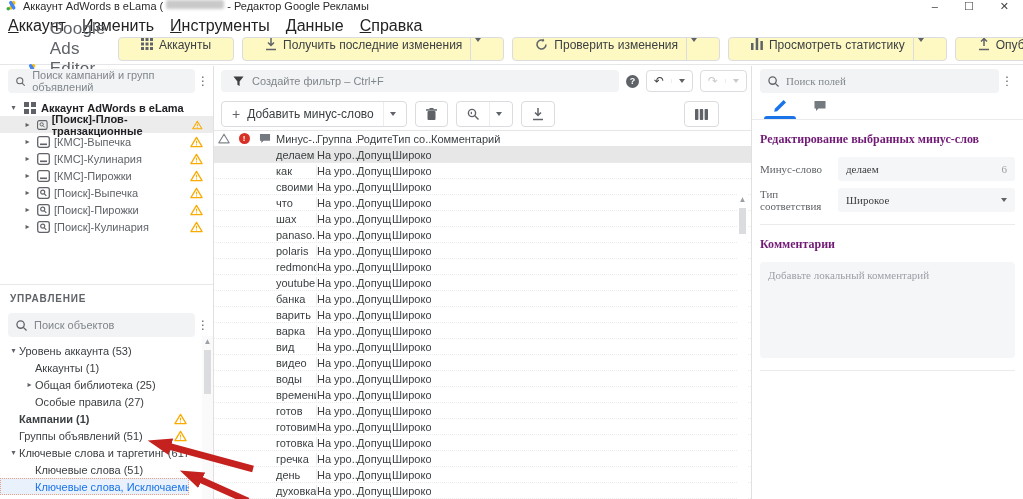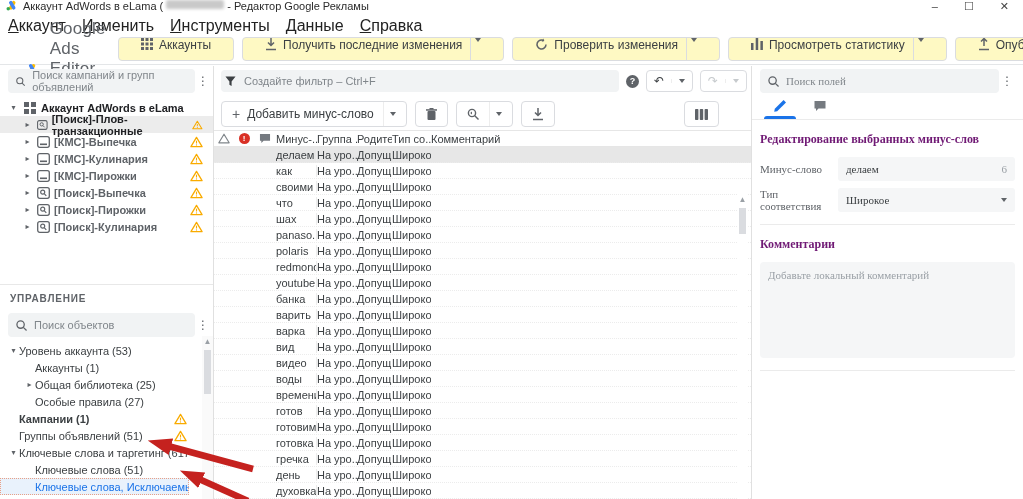--- a/index.html
+++ b/index.html
@@ -36,21 +36,21 @@
   .center-panel{ width:538px; flex:none; border-right:1px solid #e0e0e0; position:relative; background:#fff; }
   .right-panel { flex:1; position:relative; padding:0 6px;font-family:Liberation Serif, serif; }
 
   .searchbox-row { display:flex; align-items:center; margin:3px 2px 0 8px; }
   .searchbox { flex:1; height:24px; background:#f1f3f4; border-radius:4px; display:flex; align-items:center; gap:7px; padding:0 8px; font-size:11px; color:#80868b; cursor:text; }
   .kebab { width:16px; text-align:center; font-size:12px; color:#5f6368; cursor:pointer; }
 
   
   .account-row { display:flex; align-items:center; gap:5px; height:17px; margin-top:6px; padding-left:8px; font-size:11px; font-weight:700; color:#202124; cursor:pointer; }
   .exp { width:11px; font-size:8px; color:#5f6368; text-align:center; flex:none; }
-  .camp-row { display:flex; align-items:center; gap:4px; height:17px; padding-left:22px; font-size:11px; color:#5f6368; cursor:pointer;font-weight:bold; }
+  .camp-row { display:flex; align-items:center; gap:4px; height:17px; padding-left:22px; font-size:11px; color:#5f6368; cursor:pointer; }
   .camp-row.selected { background:#ececec; color:#202124; font-weight:700; }
   .camp-row .exp::before { content:"\25B8"; }
   .camp-row .warn { margin-left:auto; margin-right:10px; }
 
   .mgmt-divider { border-top:1px solid #e8e8e8; margin-top:49px; }
   .mgmt-title { font-size:10px; font-weight:700; letter-spacing:.8px; color:#5f6368; padding:8px 0 6px 10px; }
   .mgmt-tree { margin-top:5px; }
   .mgmt-row { display:flex; align-items:center; height:17px; padding-left:8px; font-size:11px; color:#3c4043; cursor:pointer; margin-right:24px; white-space:nowrap; overflow:hidden; }
   .mgmt-row .exp { flex:none; }
   .mgmt-row[data-expand="open"]   .exp::before { content:"\25BE"; }
@@ -64,21 +64,21 @@
   .vscroll { position:absolute; width:11px; background:#fafafa; }
   .vscroll .arr { height:12px; text-align:center; font-size:8px; color:#9aa0a6; line-height:12px; cursor:pointer; }
   .vscroll .thumb { position:absolute; left:2px; right:2px; background:#dadce0; border-radius:0; cursor:pointer; }
   .left-scroll { right:0; top:270px; bottom:0; }
   .left-scroll .thumb { top:14px; height:44px; }
   .table-scroll { right:3px; top:64px; bottom:0; background:#fff; }
   .table-scroll .thumb { top:14px; height:26px; }
 
   
   .filter-row { display:flex; align-items:center; gap:7px; margin:3px 4px 0 7px; height:24px; }
-  .filterbox { flex:1; height:22px; background:#f1f3f4; border-radius:4px; display:flex; align-items:center; gap:8px; padding:0 4px; font-size:11px; color:#80868b; cursor:text; }
+  .filterbox { flex:1; height:22px; background:#f1f3f4; border-radius:4px; display:flex; align-items:center; gap:8px; padding:0 12px; font-size:11px; color:#80868b; cursor:text; }
   .helpdot { width:13px; height:13px; border-radius:50%; background:#5f6368; color:#fff; font-size:9px; font-weight:700; display:flex; align-items:center; justify-content:center; cursor:pointer; flex:none; }
   .mini-split { height:22px; display:flex; align-items:center; border:1px solid #dadce0; border-radius:4px; background:#fff; }
   .mini-split .half { padding:0 7px; font-size:12px; color:#3c4043; display:flex; align-items:center; cursor:pointer; }
   .mini-split .half + .half { border-left:1px solid #ededed; }
   .mini-split.disabled .half { color:#c6cacd; cursor:default; }
 
   .action-row { display:flex; align-items:center; gap:8px; margin:8px 4px 0 7px; height:26px; }
   .abtn { height:26px; display:flex; align-items:center; gap:7px; border:1px solid #dadce0; border-radius:4px; background:#fff; font-size:12px; color:#3c4043; padding:0 10px; white-space:nowrap; cursor:pointer; }
   .abtn .plus { font-size:14px; color:#5f6368; }
   .abtn .sep { width:1px; align-self:stretch; background:#ededed; margin:0 -1px 0 2px; }

